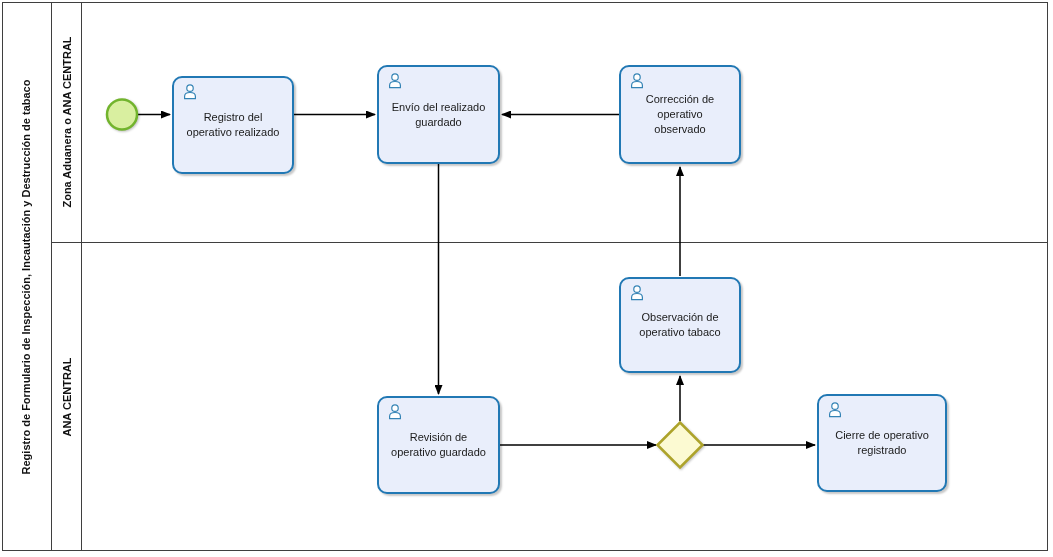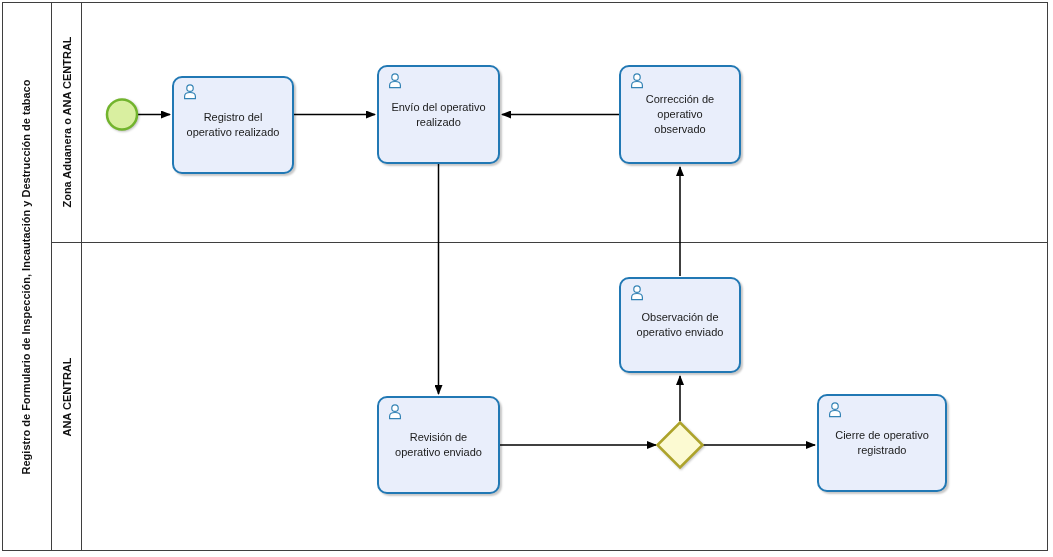--- a/index.html
+++ b/index.html
@@ -85,51 +85,51 @@
     <span class="task-label">Registro del operativo realizado</span>
   </div>
 
   <div class="task" style="left:377px;top:65px;width:123px;height:99px;">
     <span class="task-icon">
       <svg viewBox="0 0 24 22" width="18" height="17">
         <circle cx="12" cy="6.5" r="4.3" fill="#fff" stroke="#3584b5" stroke-width="1.6"></circle>
         <path d="M4.8,20.5 v-3.2 c0,-3.4 3,-5 7.2,-5 s7.2,1.6 7.2,5 v3.2 z" fill="#fff" stroke="#3584b5" stroke-width="1.6" stroke-linejoin="round"></path>
       </svg>
     </span>
-    <span class="task-label">Envío del operativo realizado</span>
+    <span class="task-label">Envío del realizado guardado</span>
   </div>
 
   <div class="task" style="left:619px;top:65px;width:122px;height:99px;">
     <span class="task-icon">
       <svg viewBox="0 0 24 22" width="18" height="17">
         <circle cx="12" cy="6.5" r="4.3" fill="#fff" stroke="#3584b5" stroke-width="1.6"></circle>
         <path d="M4.8,20.5 v-3.2 c0,-3.4 3,-5 7.2,-5 s7.2,1.6 7.2,5 v3.2 z" fill="#fff" stroke="#3584b5" stroke-width="1.6" stroke-linejoin="round"></path>
       </svg>
     </span>
     <span class="task-label">Corrección de operativo observado</span>
   </div>
 
   <div class="task" style="left:619px;top:277px;width:122px;height:96px;">
     <span class="task-icon">
       <svg viewBox="0 0 24 22" width="18" height="17">
         <circle cx="12" cy="6.5" r="4.3" fill="#fff" stroke="#3584b5" stroke-width="1.6"></circle>
         <path d="M4.8,20.5 v-3.2 c0,-3.4 3,-5 7.2,-5 s7.2,1.6 7.2,5 v3.2 z" fill="#fff" stroke="#3584b5" stroke-width="1.6" stroke-linejoin="round"></path>
       </svg>
     </span>
-    <span class="task-label">Observación de operativo enviado</span>
+    <span class="task-label">Observación de operativo tabaco</span>
   </div>
 
   <div class="task" style="left:377px;top:396px;width:123px;height:98px;">
     <span class="task-icon">
       <svg viewBox="0 0 24 22" width="18" height="17">
         <circle cx="12" cy="6.5" r="4.3" fill="#fff" stroke="#3584b5" stroke-width="1.6"></circle>
         <path d="M4.8,20.5 v-3.2 c0,-3.4 3,-5 7.2,-5 s7.2,1.6 7.2,5 v3.2 z" fill="#fff" stroke="#3584b5" stroke-width="1.6" stroke-linejoin="round"></path>
       </svg>
     </span>
-    <span class="task-label">Revisión de operativo enviado</span>
+    <span class="task-label">Revisión de operativo guardado</span>
   </div>
 
   <div class="task" style="left:817px;top:394px;width:130px;height:98px;">
     <span class="task-icon">
       <svg viewBox="0 0 24 22" width="18" height="17">
         <circle cx="12" cy="6.5" r="4.3" fill="#fff" stroke="#3584b5" stroke-width="1.6"></circle>
         <path d="M4.8,20.5 v-3.2 c0,-3.4 3,-5 7.2,-5 s7.2,1.6 7.2,5 v3.2 z" fill="#fff" stroke="#3584b5" stroke-width="1.6" stroke-linejoin="round"></path>
       </svg>
     </span>
     <span class="task-label">Cierre de operativo registrado</span>

